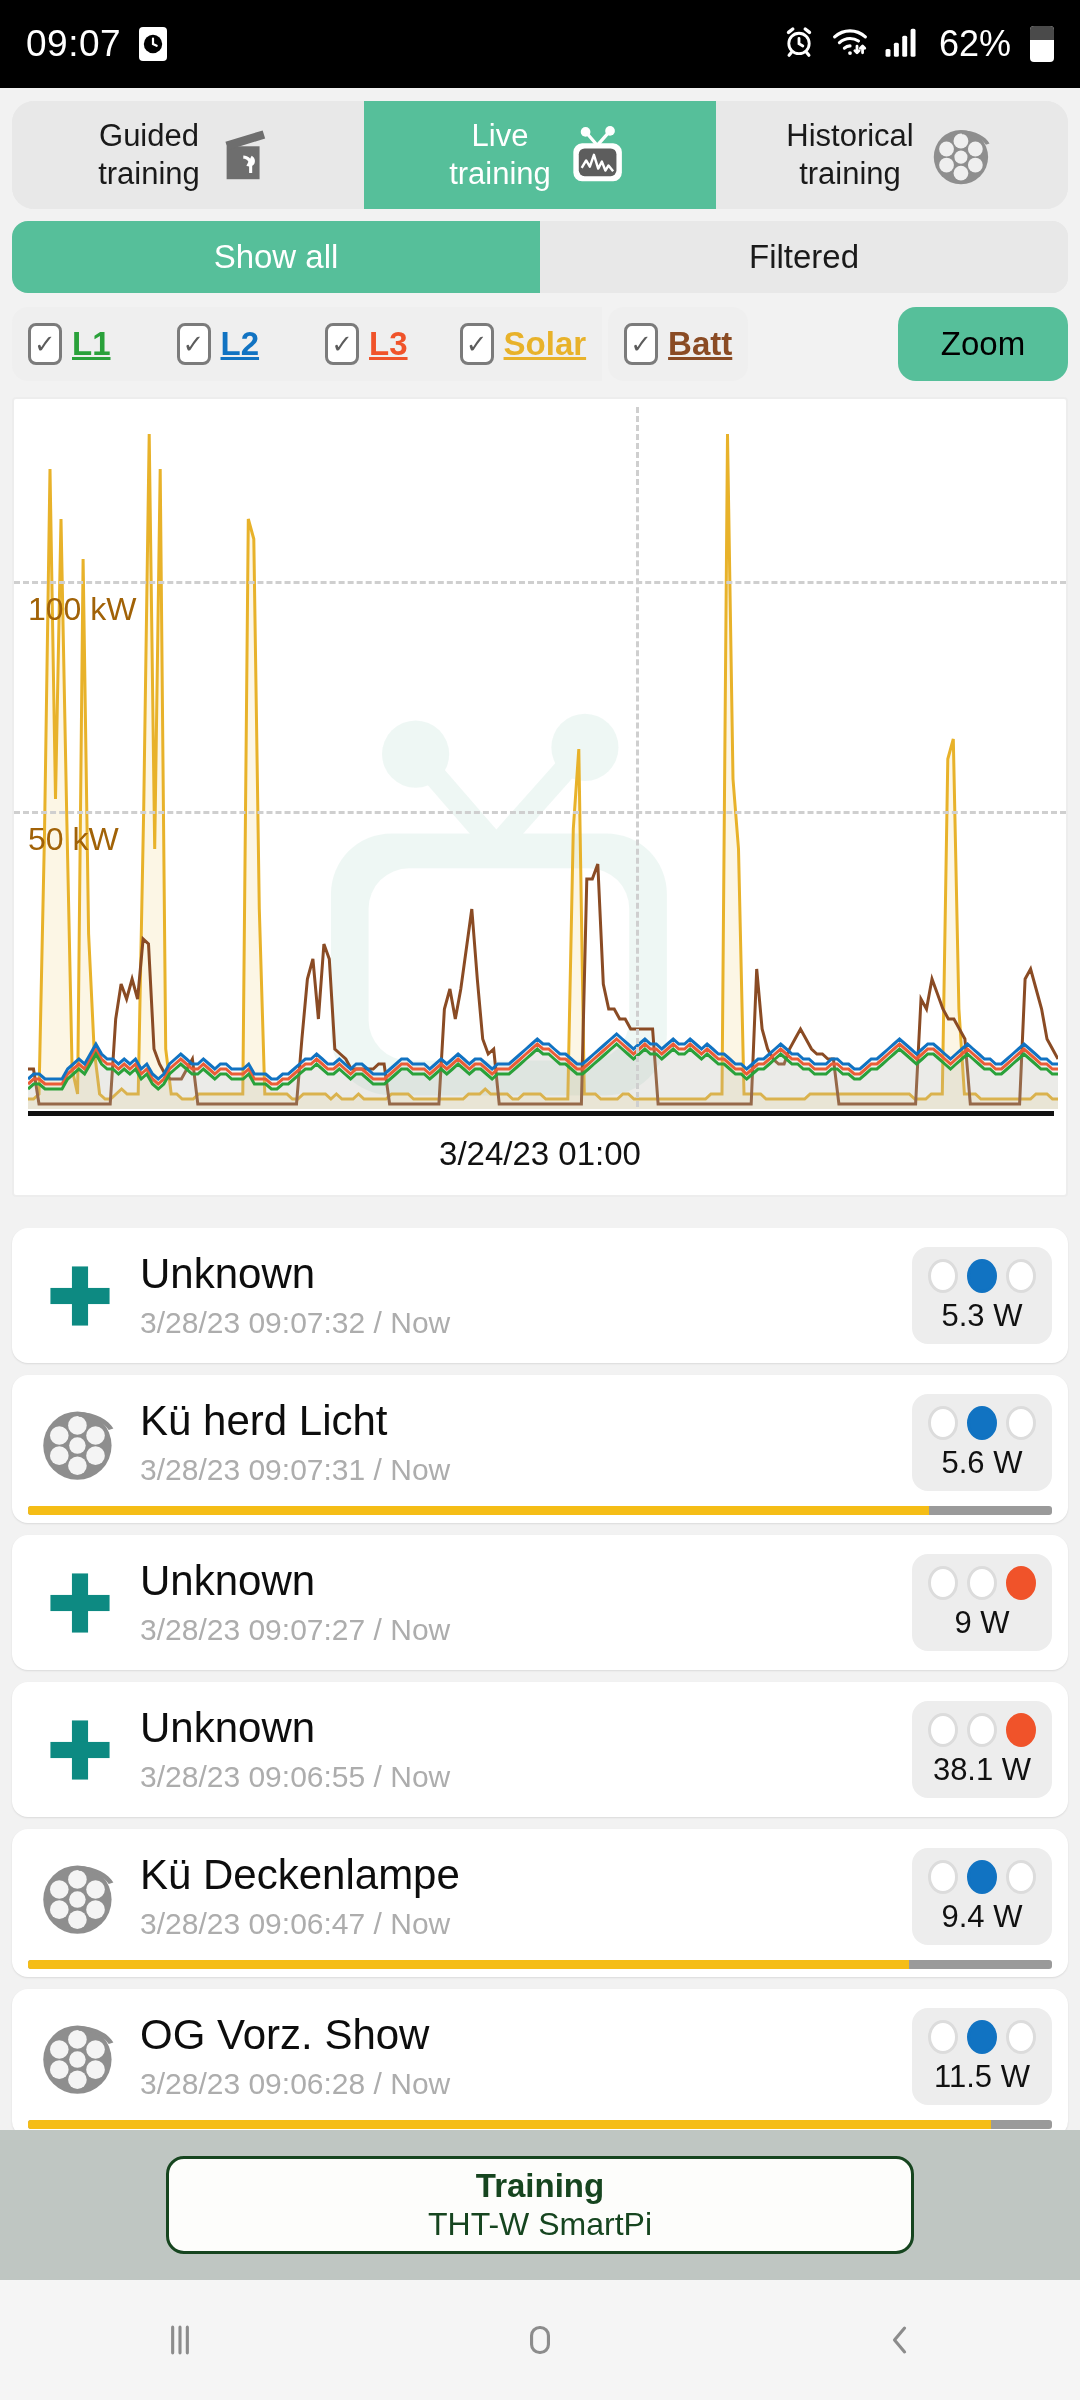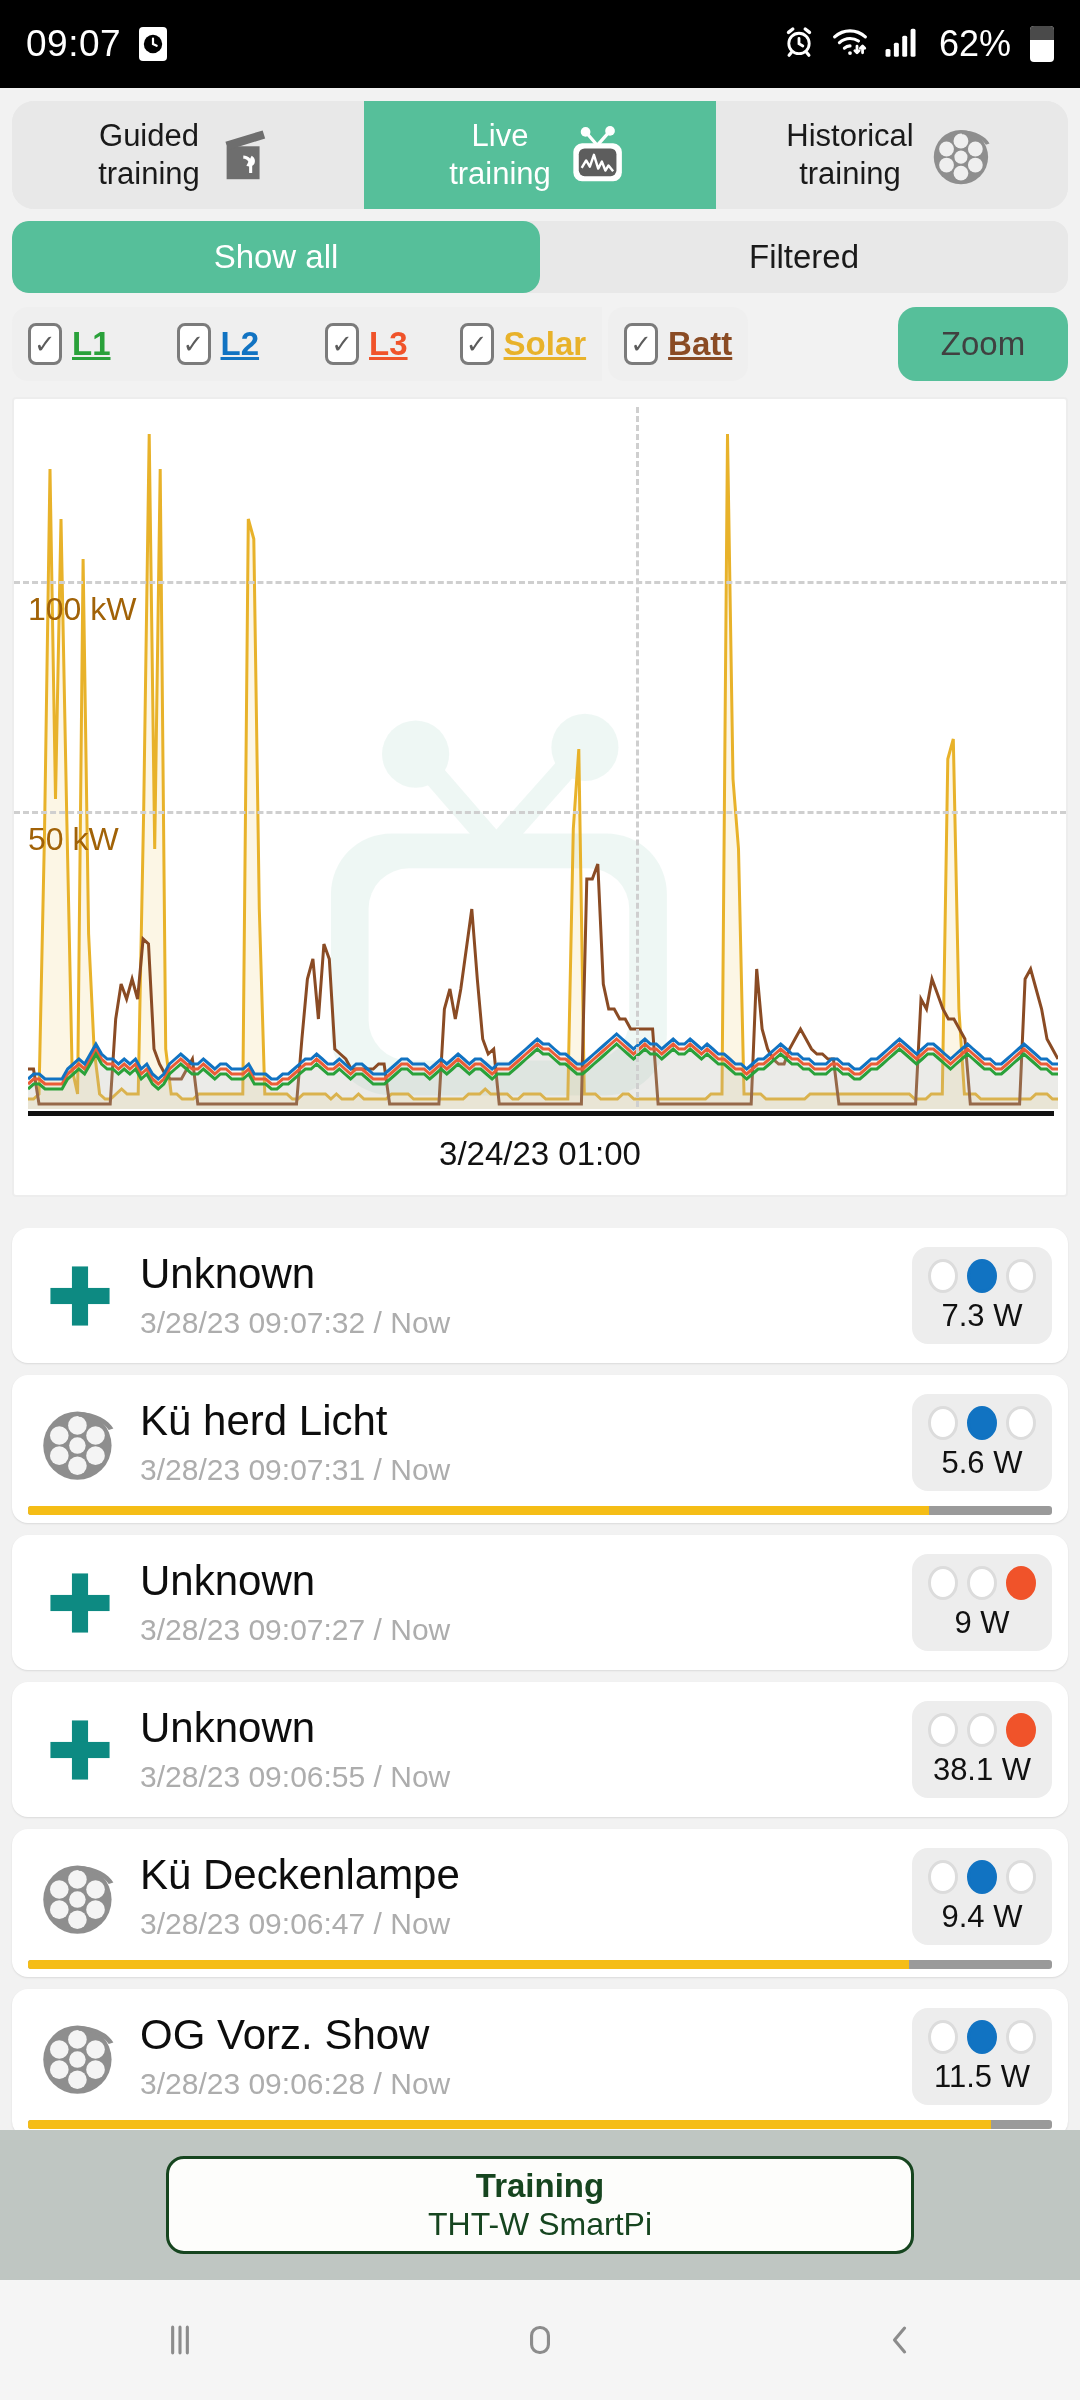--- a/index.html
+++ b/index.html
@@ -48,21 +48,21 @@
   .tab-label { line-height: 1.22; text-align: center; }
   .tab-icon { flex: 0 0 auto; display: flex; align-items: center; }
 
   
   .segrow {
     display: flex; margin: 12px 12px 0 12px; height: 72px;
     border-radius: 16px; overflow: hidden; background: #e8e8e8;
   }
   .seg {
     flex: 1; display: flex; align-items: center; justify-content: center;
-    font-size: 33px; color: #1a1a1a; background: #e8e8e8; border-radius: 17px;
+    font-size: 33px; color: #1a1a1a; background: #e8e8e8;
   }
   .seg.active { background: #56bf9a; color: #fff; }
 
   
   .filterrow {
     display: flex; align-items: center; margin: 14px 12px 0 12px;
     height: 74px; gap: 6px;
   }
   .chkgroup {
     display: flex; align-items: center; gap: 10px; height: 74px;
@@ -70,21 +70,21 @@
   }
   .chkgroup.g1 { border-radius: 16px 0 0 16px; }
   .chk {
     width: 34px; height: 42px; border: 3px solid #7b7b7b; border-radius: 8px;
     display: flex; align-items: center; justify-content: center;
     color: #5c5c5c; font-size: 26px; line-height: 1; background: #fff;
   }
   .chklabel { font-size: 33px; font-weight: bold; text-decoration: underline; }
   .zoombtn {
     margin-left: auto; height: 74px; min-width: 170px; padding: 0 26px;
-    background: #56bf9a; color: #404040; border-radius: 18px;
+    background: #56bf9a; color: #000000; border-radius: 18px;
     display: flex; align-items: center; justify-content: center;
     font-size: 33px;
   }
 
   
   .chartcard {
     margin: 16px 12px 0 12px; height: 800px; background: #fff;
     border: 2px solid #ededed; border-radius: 4px; position: relative;
     overflow: hidden;
   }
@@ -346,21 +346,21 @@
         <div class="devtext">
           <div class="devname">Unknown</div>
           <div class="devtime">3/28/23 09:07:32 / Now</div>
         </div>
         <div class="badge">
           <div class="dots">
                 <span class="dot"></span>
                 <span class="dot on-l2"></span>
                 <span class="dot"></span>
               </div>
-          <div class="badgeval">7.3 W</div>
+          <div class="badgeval">5.3 W</div>
         </div>
       </div>
       </div>
         <div class="card hasbar">
       <div class="cardrow">
         <div class="devicon">
           <svg width="88" height="84" viewBox="0 0 34 32">
       <circle cx="16" cy="17" r="13.2" fill="#8e8e8e"></circle>
       <circle cx="16" cy="17" r="3.2" fill="#f4f4f4"></circle>
       <circle cx="16" cy="9.2" r="3.6" fill="#f4f4f4"></circle>

